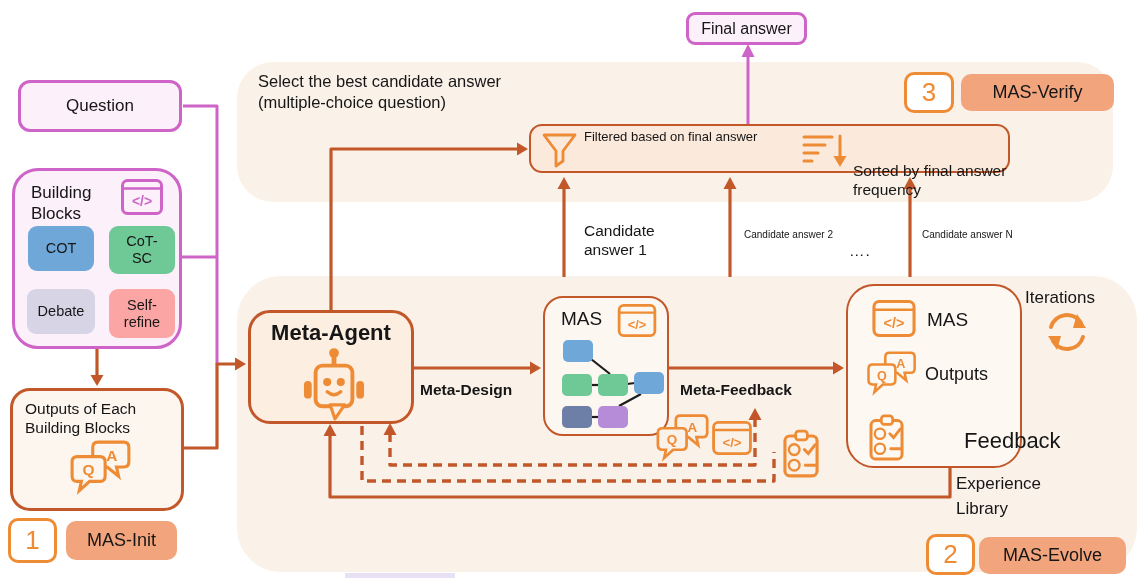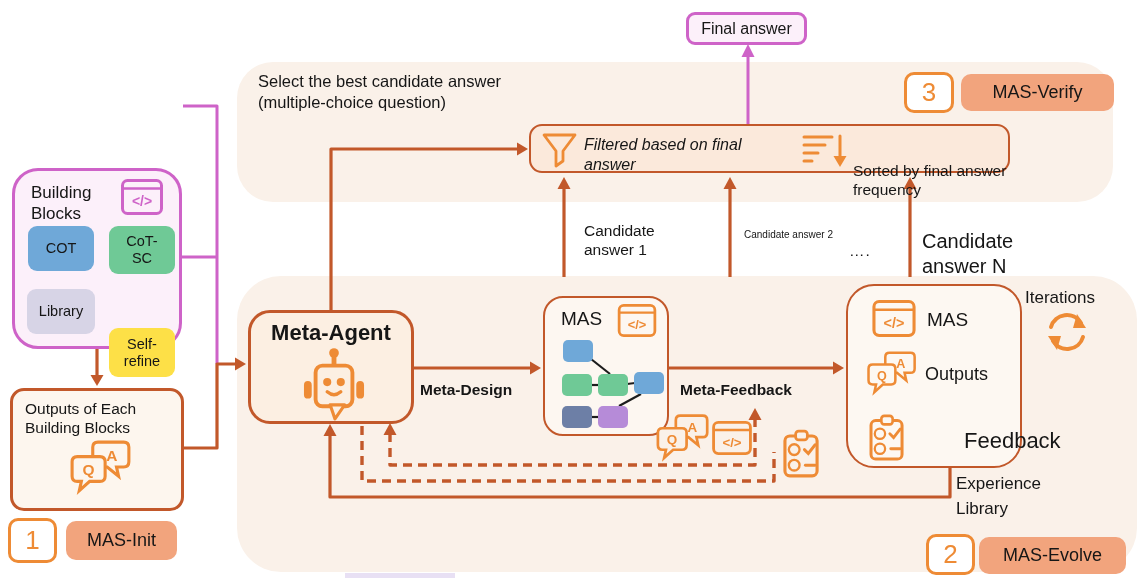--- a/index.html
+++ b/index.html
@@ -68,45 +68,49 @@
       <path d="M844 368 L833 361.5 L833 374.5 Z"></path>
       <path d="M564 177 L557.5 189 L570.5 189 Z"></path>
       <path d="M730 177 L723.5 189 L736.5 189 Z"></path>
       <path d="M910 177 L903.5 189 L916.5 189 Z"></path>
       <path d="M330 424 L323.5 436 L336.5 436 Z"></path>
       <path d="M390 423 L383.5 435 L396.5 435 Z"></path>
       <path d="M755 408 L748.5 420 L761.5 420 Z"></path>
     </g>
   </svg>
 
+  <div class="abs center txt" style="left:18px;top:80px;width:164px;height:52px;border:3px solid var(--magenta);
+              border-radius:12px;background:var(--magentaFill);font-size:17px;">
+    <span>Question</span>
+  </div>
 
   <div class="abs" style="left:12px;top:168px;width:170px;height:181px;border:3px solid var(--magenta);
               border-radius:26px;background:var(--magentaFill);">
     <div class="abs txt" style="left:16px;top:11px;width:84px;font-size:17px;">Building Blocks</div>
     <svg class="abs" style="left:106px;top:8px;" width="42" height="36" viewBox="0 0 42 36">
       <rect x="1.5" y="1.5" width="39" height="33" rx="5" class="stroke-m nofill" stroke-width="3"></rect>
       <line x1="1.5" y1="9.5" x2="40.5" y2="9.5" class="stroke-m" stroke-width="2.5"></line>
       <text x="21" y="27" text-anchor="middle" font-size="14" class="icode" fill="#CE63C8">&lt;/&gt;</text>
     </svg>
     <div class="abs chip center" style="left: 13px; top: 55px; width: 66px; height: 45px; background: rgb(111, 168, 216);">
       <span>COT</span>
     </div>
     <div class="abs chip center" style="left: 94px; top: 55px; width: 66px; height: 48px; background: rgb(111, 201, 150);">
       <span style="width:40px;">CoT-SC</span>
     </div>
     <div class="abs chip center" style="left: 12px; top: 118px; width: 68px; height: 45px; background: rgb(215, 212, 230);">
-      <span>Library</span>
-    </div>
-    <div class="abs chip center" style="left: 94px; top: 118px; width: 66px; height: 49px; background: #fde047; margin-top: 39px;">
+      <span>Debate</span>
+    </div>
+    <div class="abs chip center" style="left: 94px; top: 118px; width: 66px; height: 49px; background: #fca5a5;">
       <span style="width:44px;">Self-refine</span>
     </div>
   </div>
 
   <div class="abs" style="left:10px;top:388px;width:174px;height:123px;border:3.5px solid var(--orangeDark);
-              border-radius:14px;background:var(--creamFill);">
+              border-radius:20px;background:var(--creamFill);">
     <div class="abs txt" style="left:12px;top:8px;width:150px;font-size:15.5px;">Outputs of Each Building Blocks</div>
     <svg class="abs" style="left:56px;top:48px;" width="64" height="60" viewBox="0 0 62 58">
       <path d="M28 3 H53 Q58 3 58 8 V22 Q58 27 53 27 H46 L48 36 L37 27 H28 Q23 27 23 22 V8 Q23 3 28 3 Z" class="stroke-ob" fill="#FDF6EE" stroke-width="3"></path>
       <text x="36" y="21" font-size="15" class="icode" fill="#EE8B35">A</text>
       <path d="M8 17 H30 Q35 17 35 22 V36 Q35 41 30 41 H20 L10 50 L12 41 H8 Q3 41 3 36 V22 Q3 17 8 17 Z" class="stroke-ob" fill="#FDF6EE" stroke-width="3"></path>
       <text x="13" y="35" font-size="15" class="icode" fill="#EE8B35">Q</text>
     </svg>
   </div>
 
   <div class="abs badge center" style="left:8px;top:518px;width:49px;height:45px;">
@@ -126,21 +130,21 @@
   </div>
   <div class="abs pill center" style="left:961px;top:74px;width:153px;height:37px;">
     <span>MAS-Verify</span>
   </div>
 
   <div class="abs" style="left:529px;top:124px;width:481px;height:49px;border:2.5px solid var(--orangeDark);
               border-radius:13px;background:var(--filterFill);">
     <svg class="abs" style="left:11px;top:6px;" width="36" height="38" viewBox="0 0 36 38">
       <path d="M2 3 H33 L21 19 V29 L14 34 V19 Z" class="stroke-ob nofill" stroke-width="2.8" stroke-linejoin="round"></path>
     </svg>
-    <div class="abs txt" style="left:53px;top:9px;width:175px;font-size:16px;font-style:italic;">Filtered based on final answer</div>
+    <div class="abs txt" style="left:53px;top:3px;width:175px;font-size:13px;">Filtered based on final answer</div>
     <svg class="abs" style="left:270px;top:6px;" width="48" height="38" viewBox="0 0 48 38">
       <g class="stroke-ob" stroke-width="3" stroke-linecap="round">
         <line x1="3" y1="5" x2="31" y2="5"></line>
         <line x1="3" y1="13" x2="24" y2="13"></line>
         <line x1="3" y1="21" x2="17" y2="21"></line>
         <line x1="3" y1="29" x2="11" y2="29"></line>
         <line x1="39" y1="4" x2="39" y2="26"></line>
       </g>
       <path d="M39 35 L32.5 24 L45.5 24 Z" class="fill-ob"></path>
     </svg>
@@ -148,21 +152,21 @@
   </div>
 
   <div class="abs center txt" style="left:686px;top:12px;width:121px;height:33px;border:3px solid var(--magenta);
               border-radius:9px;background:var(--magentaFill);font-size:16px;">
     <span>Final answer</span>
   </div>
 
   <div class="abs txt" style="left:584px;top:221px;width:92px;font-size:15.5px;">Candidate answer 1</div>
   <div class="abs txt" style="left:744px;top:229px;width:92px;font-size:10px;">Candidate answer 2</div>
   <div class="abs txt" style="left:849px;top:241px;font-size:15.5px;letter-spacing:1px;">….</div>
-  <div class="abs txt" style="left:922px;top:229px;width:92px;font-size:20px;">Candidate answer N</div>
+  <div class="abs txt" style="left:922px;top:229px;width:92px;font-size:10px;">Candidate answer N</div>
 
   <div class="abs" style="left:248px;top:310px;width:166px;height:114px;border:3.5px solid var(--orangeDark);
               border-radius:22px;background:var(--peachFill);">
     <div class="abs bold" style="left:0;top:7px;width:100%;text-align:center;font-size:22px;">Meta-Agent</div>
     <svg class="abs" style="left:52px;top:33px;" width="62" height="76" viewBox="0 0 64 78">
       <circle cx="32" cy="7" r="5" class="fill-ob"></circle>
       <rect x="29.5" y="10" width="5" height="9" class="fill-ob"></rect>
       <rect x="1" y="36" width="8" height="18" rx="4" class="fill-ob"></rect>
       <rect x="55" y="36" width="8" height="18" rx="4" class="fill-ob"></rect>
       <rect x="13" y="20" width="38" height="42" rx="7" class="stroke-ob nofill" stroke-width="4"></rect>

